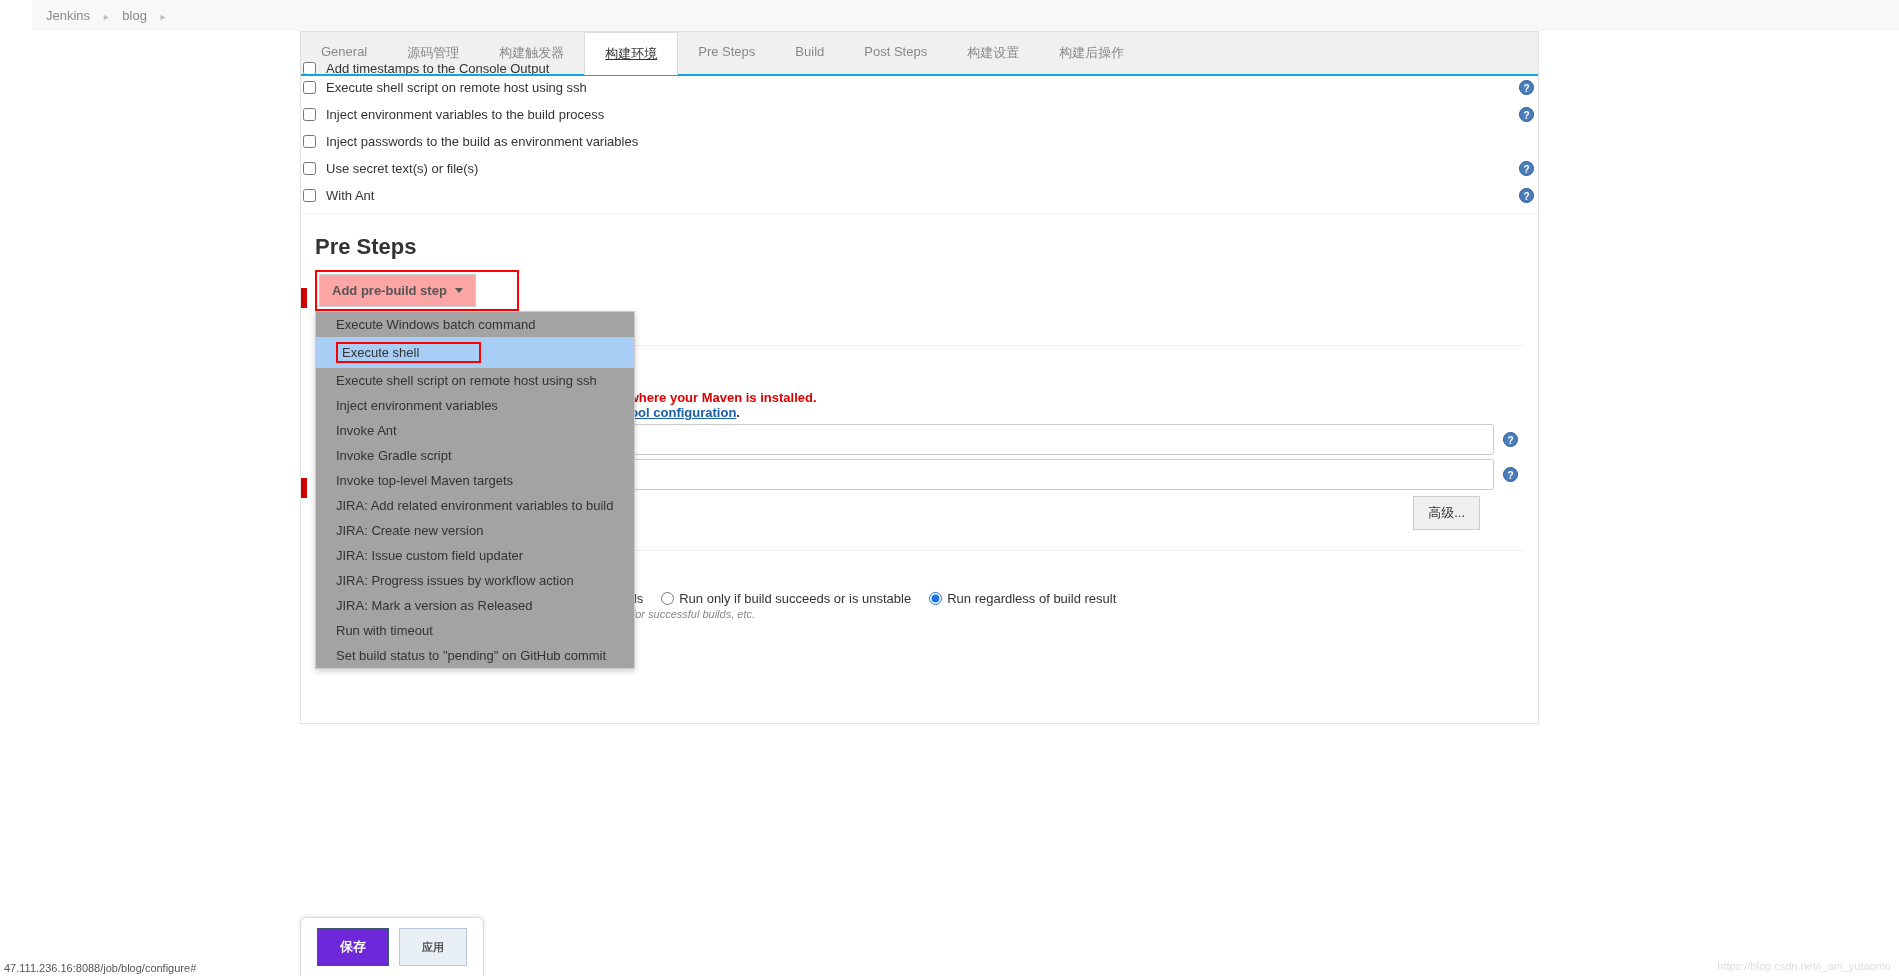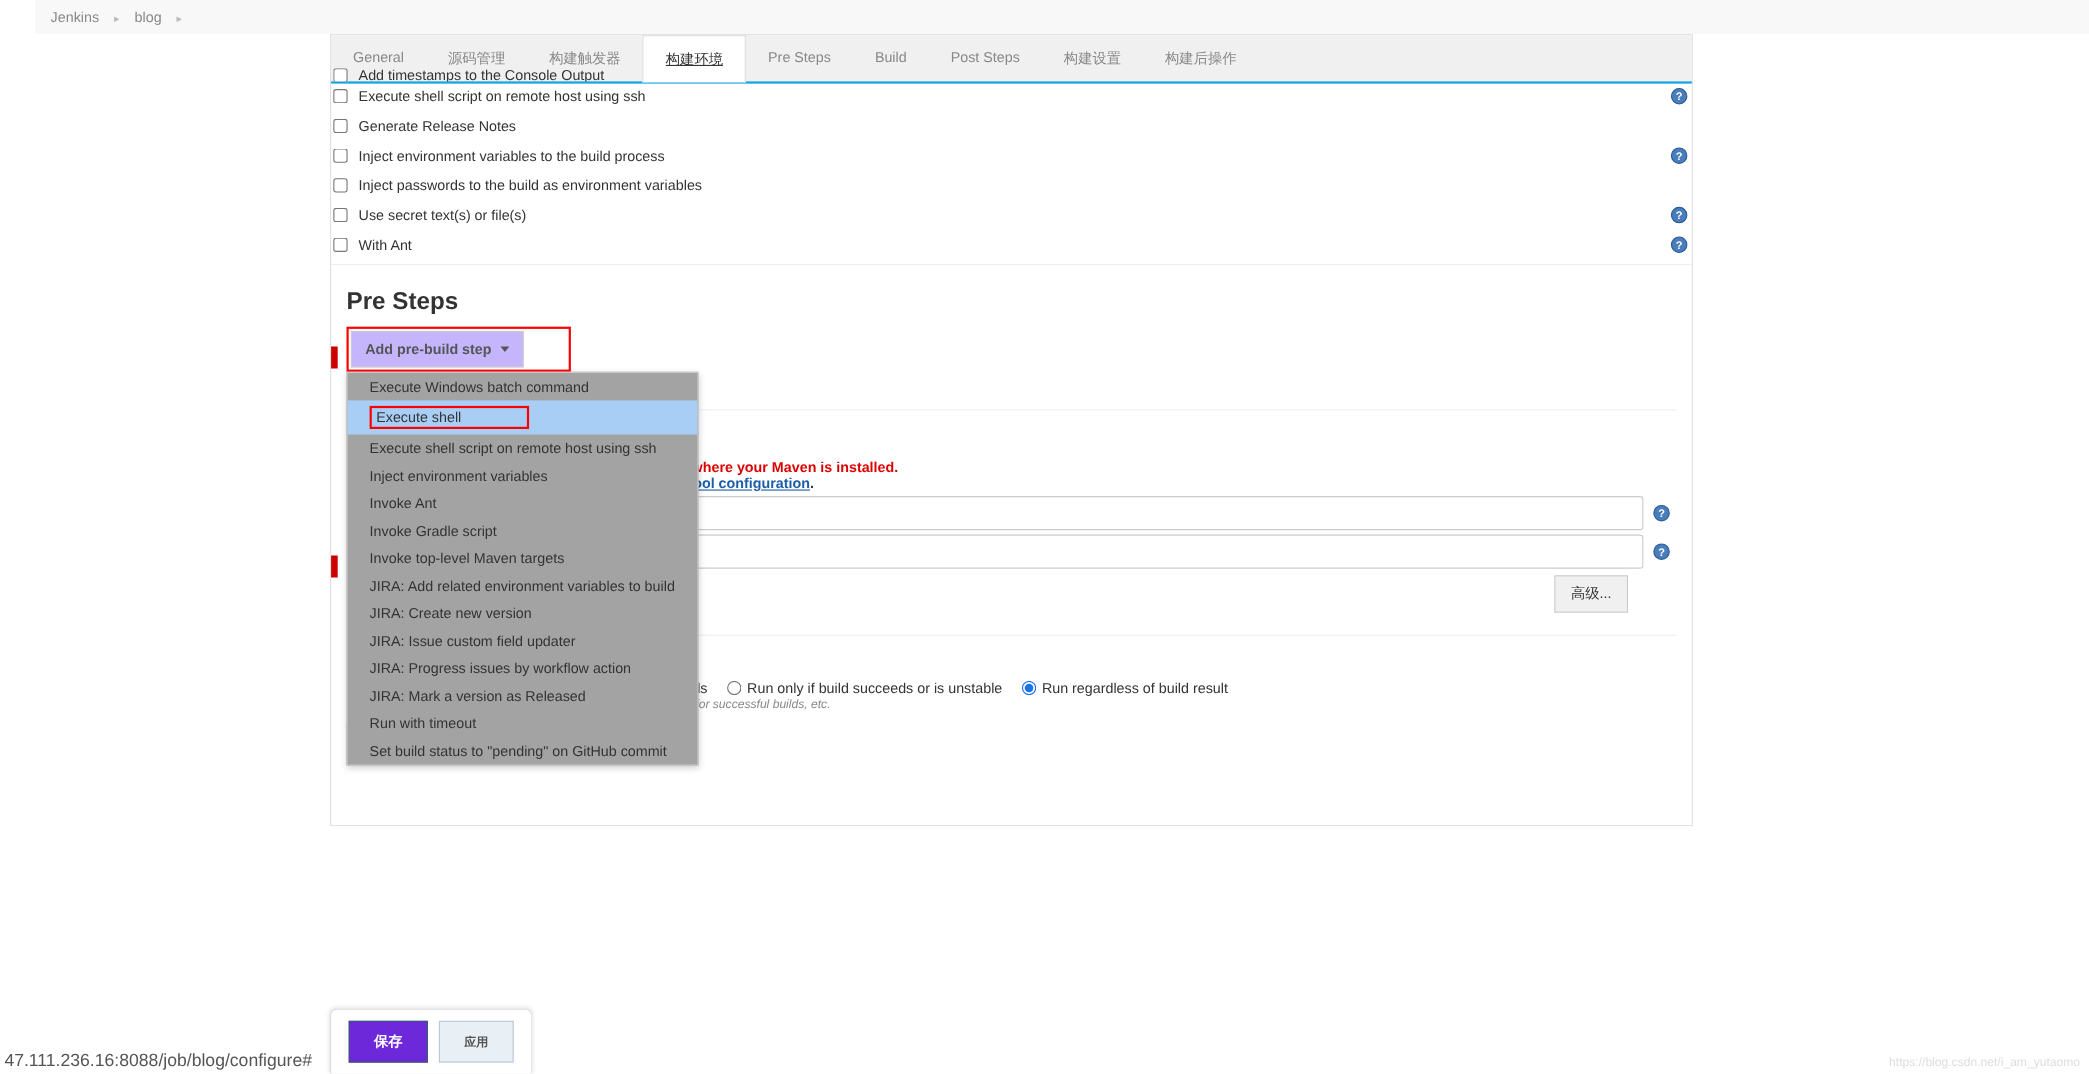--- a/index.html
+++ b/index.html
@@ -17,21 +17,21 @@
     
     .section { padding: 2px 14px 10px 14px; }
     
     .checkbox-row { display: flex; align-items: center; padding: 6px 0; position: relative; }
     .checkbox-row input[type="checkbox"] { margin-right: 10px; width: 13px; height: 13px; }
     .checkbox-row label { color: #333; font-size: 13px; cursor: pointer; }
     .help-icon { position: absolute; right: 2px; width: 15px; height: 15px; border-radius: 50%; background: #4a7ebb; color: #fff; font-size: 10px; font-weight: bold; text-align: center; line-height: 15px; cursor: pointer; border: 1px solid #2a5a9a;}
     
     .section-heading { font-size: 22px; font-weight: bold; color: #333; margin: 14px 0 10px 0; }
     
-    .dropdown-btn { display: inline-flex; align-items: center; background: #c4b5fd; border: 1px solid #ccc; padding: 8px 12px; font-size: 13px; font-weight: bold; color: #555; cursor: pointer; }
+    .dropdown-btn { display: inline-flex; align-items: center; background: #fca5a5; border: 1px solid #ccc; padding: 8px 12px; font-size: 13px; font-weight: bold; color: #555; cursor: pointer; }
     .dropdown-btn .caret { margin-left: 8px; width: 0; height: 0; border-left: 4px solid transparent; border-right: 4px solid transparent; border-top: 5px solid #555; }
     
     .red-box-1 { border: 2px solid red; padding: 2px; display: inline-block; }
     .red-box-pad { display:inline-block; width: 36px; height:1px;}
     
     .dropdown-menu { position: absolute; background: #a3a3a3; border: 1px solid #ccc; box-shadow: 0 2px 6px rgba(0,0,0,0.2); min-width: 300px; z-index: 10; margin-top: 0; }
     .dropdown-item { padding: 5px 20px; font-size: 13px; color: #333; cursor: pointer; }
     .dropdown-item.highlighted { background: #a8cef5; }
     .red-box-item { border: 2px solid red; display:inline-block; padding: 1px 60px 1px 4px;}
     
@@ -46,21 +46,21 @@
     
     .radio-row { display: flex; align-items: center; gap: 18px; margin-left: 300px; flex-wrap: wrap;}
     .radio-row label { display: flex; align-items: center; gap: 5px; font-size: 13px; color: #333;}
     .radio-row input[type="radio"] { accent-color: #1a73e8; }
     .radio-note { font-size: 11px; color: #888; font-style: italic; margin-left: 300px; margin-top: 2px;}
     
     .bottom-bar { position: fixed; bottom: 0; left: 300px; background: #fff; border-top: 1px solid #ddd; border-left: 1px solid #ddd; border-right: 1px solid #ddd; border-radius: 6px 6px 0 0; padding: 10px 16px; display: flex; gap: 10px; box-shadow: 0 -1px 4px rgba(0,0,0,0.1); }
     .btn-save { background: #6d28d9; color: #fff; border: 1px solid #3a5a6b; padding: 9px 22px; font-size: 13px; font-weight: bold; cursor: pointer; }
     .btn-apply { background: #e8eff5; color: #555; border: 1px solid #b8c8d8; padding: 9px 22px; font-size: 11px; font-weight: bold; cursor: pointer; }
     
-    .status-url { position: fixed; bottom: 2px; left: 4px; font-size: 16px; color: #555; background: #fff;}
+    .status-url { position: fixed; bottom: 2px; left: 4px; font-size: 11px; color: #555; background: #fff;}
     .watermark { position: fixed; bottom: 4px; right: 8px; font-size: 11px; color: #ddd;}
     .rel { position: relative; }
     .hidden-left-bar { position:absolute; left:0; top:70px; width:6px; height:20px; background:#c00;}
     .hidden-left-bar2 { position:absolute; left:0; top:260px; width:6px; height:20px; background:#c00;}
 
     .section-inner{ padding:0 2px; }
   </style>
 </head>
 <body>
 
@@ -86,24 +86,20 @@
 
   <div class="section section-inner">
     <div class="checkbox-row" style="margin-top:-14px; overflow:hidden; height:4px;">
       <input type="checkbox" style="">
       <label>Add timestamps to the Console Output</label>
     </div>
     <div class="checkbox-row">
       <input type="checkbox" style="">
       <label>Execute shell script on remote host using ssh</label>
       <span class="help-icon">?</span>
-    </div>
-    <div class="checkbox-row">
-      <input type="checkbox" style="">
-      <label>Generate Release Notes</label>
     </div>
     <div class="checkbox-row">
       <input type="checkbox" style="">
       <label>Inject environment variables to the build process</label>
       <span class="help-icon">?</span>
     </div>
     <div class="checkbox-row">
       <input type="checkbox" style="">
       <label>Inject passwords to the build as environment variables</label>
     </div>

